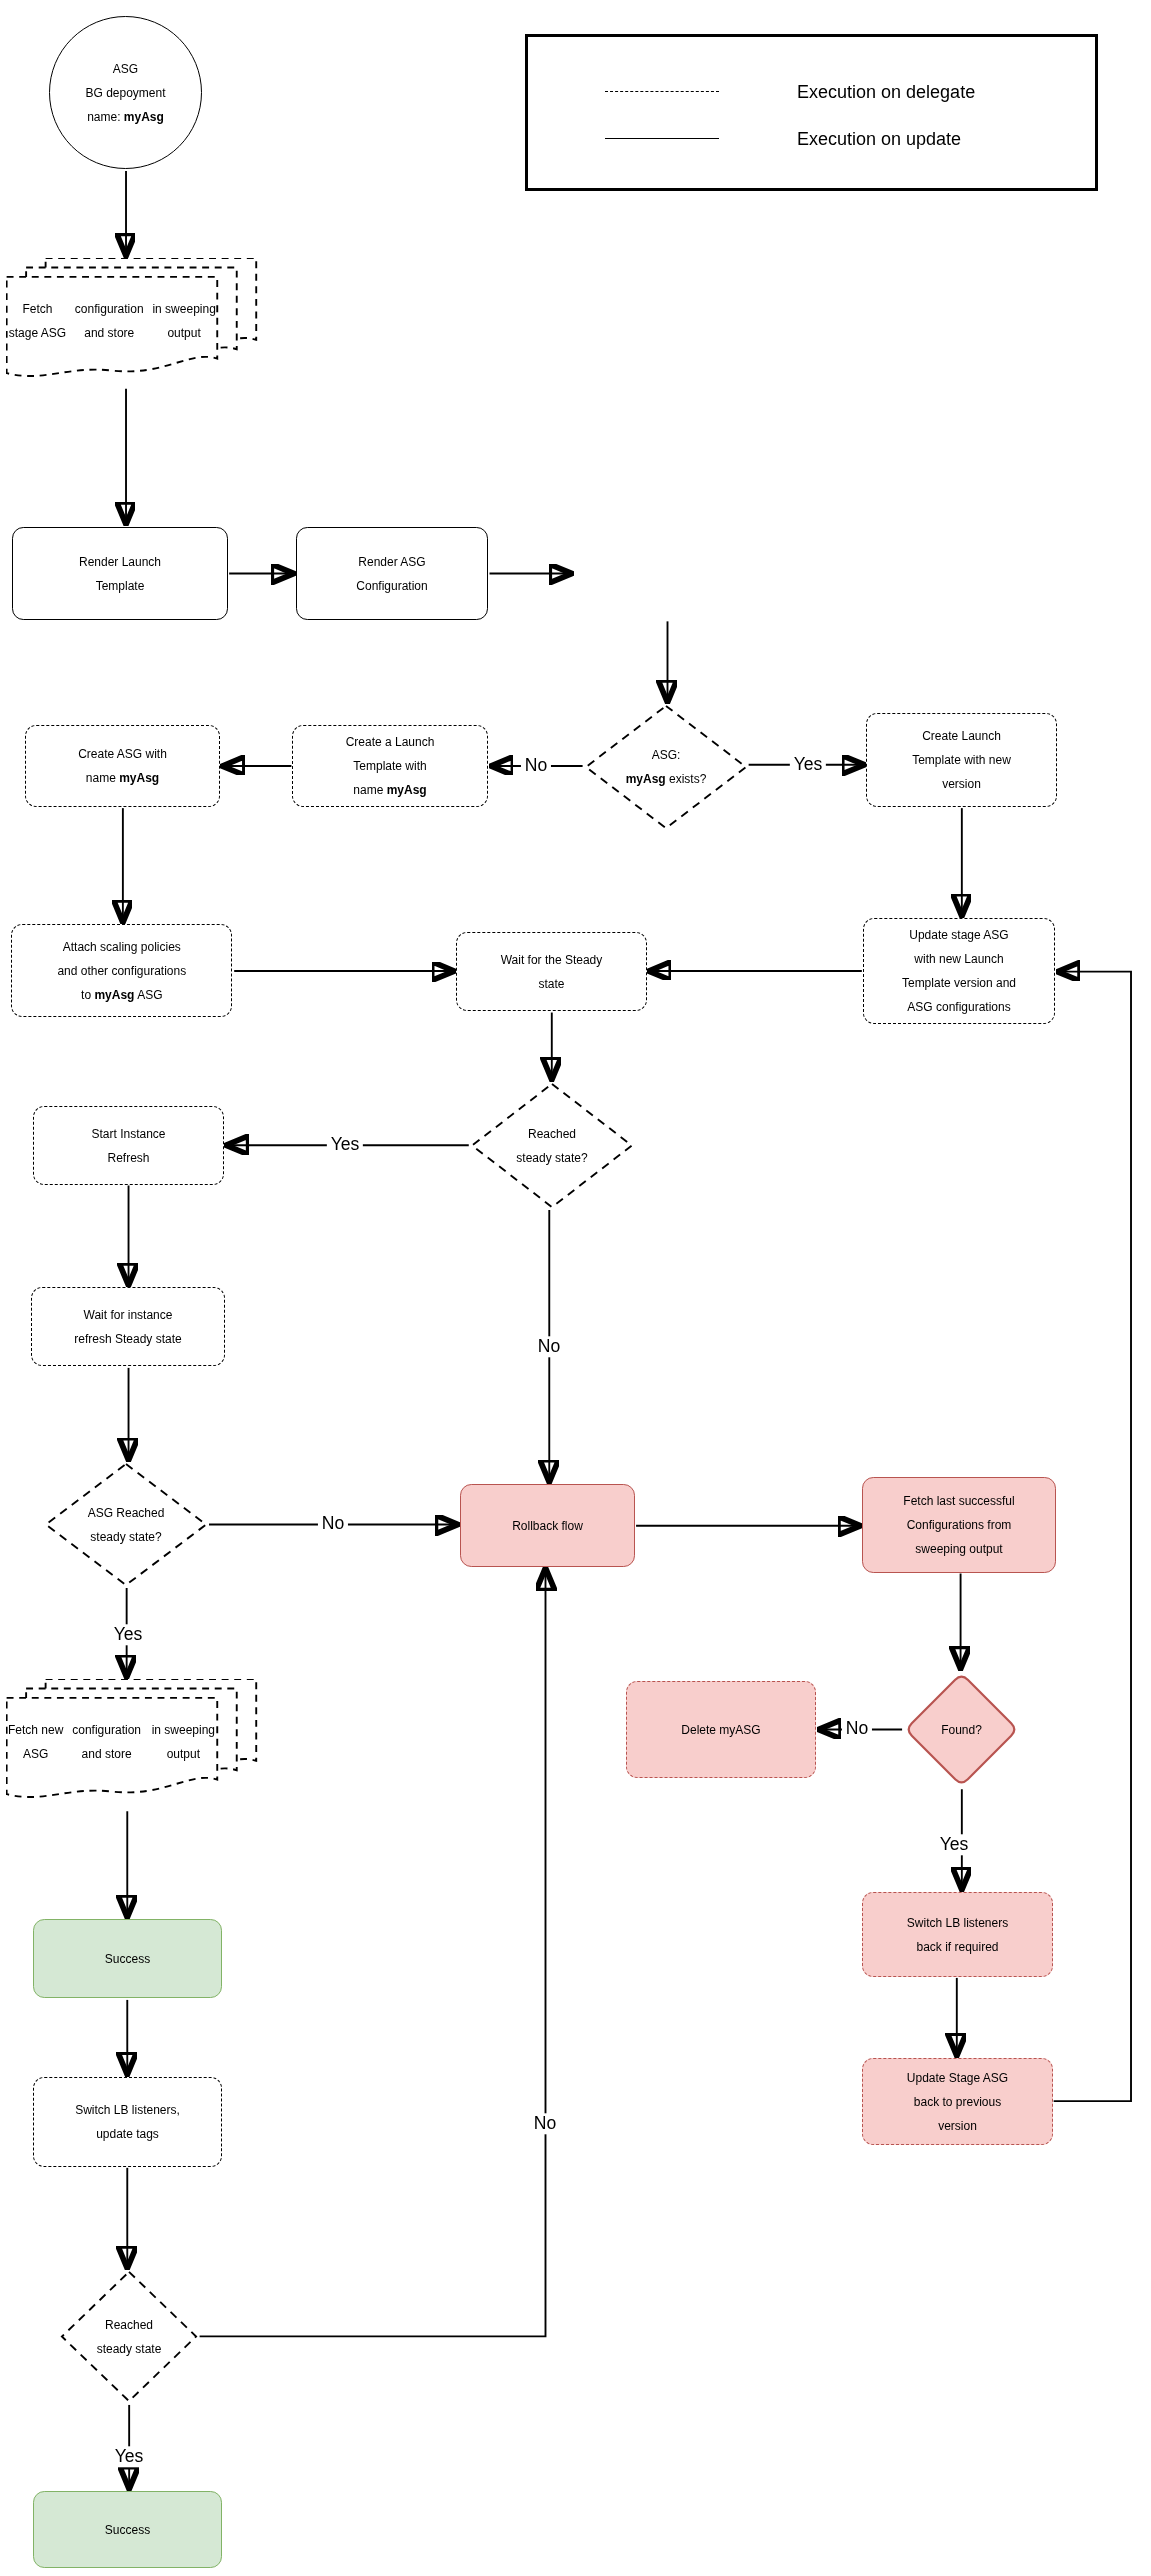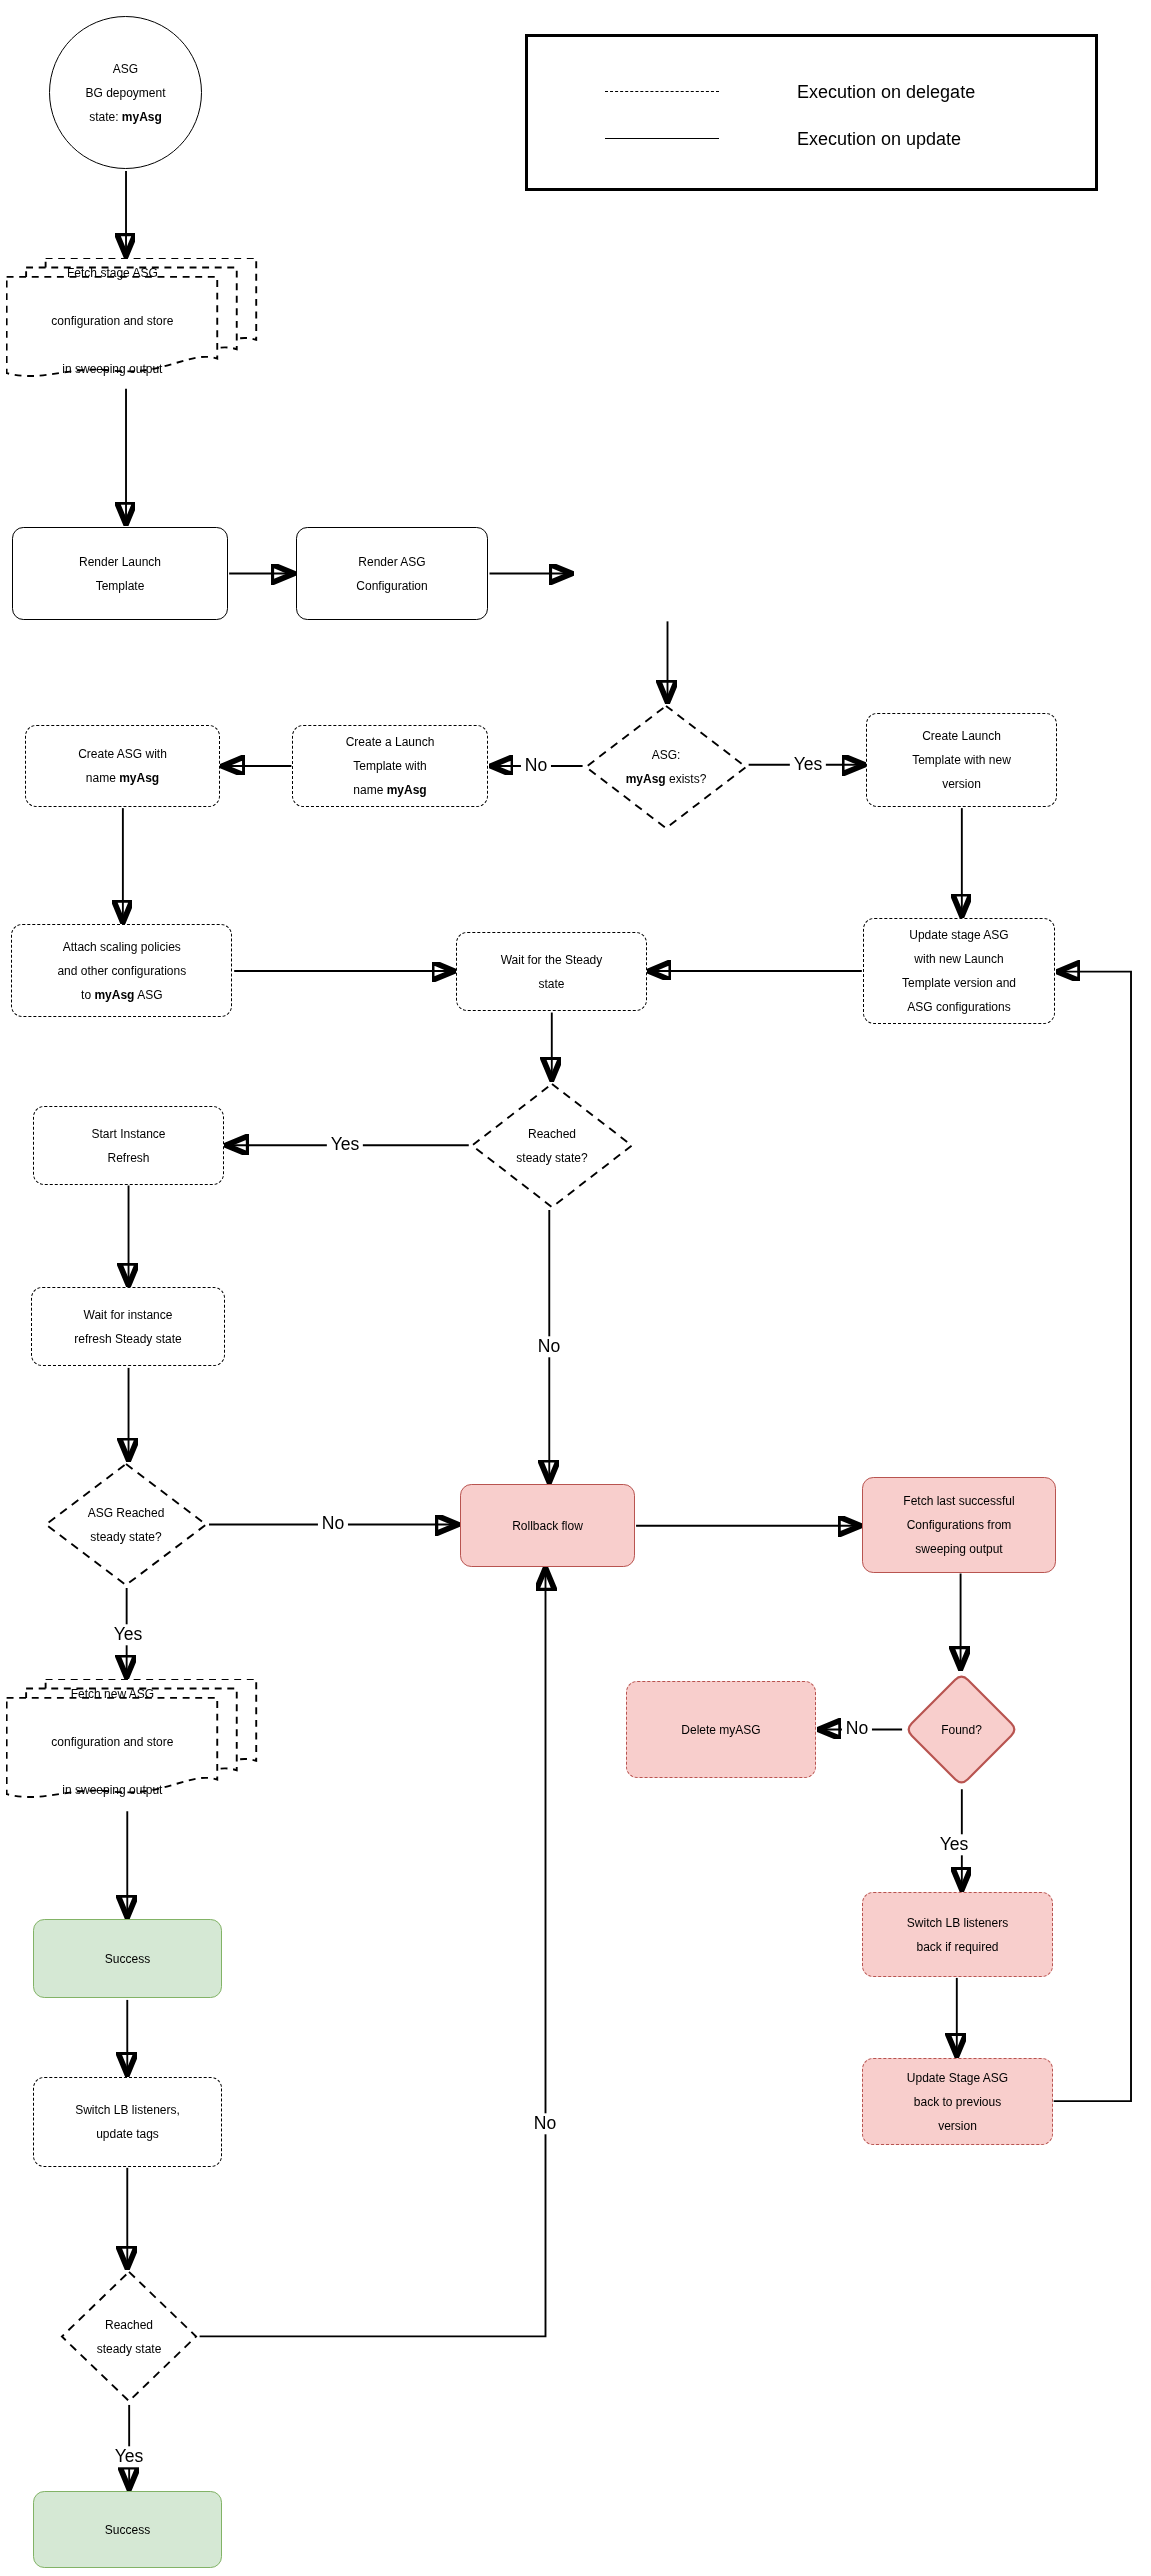--- a/index.html
+++ b/index.html
@@ -21,21 +21,21 @@
           align-items:center; justify-content:center; text-align:center;
           font-size:12px; line-height:24px; background:#ffffff; }
   .rounded { border-radius:11.3px; }
   .b-solid  { border:1.9px solid #000; }
   .b-dashed { border:1.9px dashed #000; }
   .pink        { background:var(--rollback-fill); border:1.9px solid var(--rollback-border); }
   .pink-dashed { background:var(--rollback-fill); border:1.9px dashed var(--rollback-border); }
   .green       { background:var(--success-fill); border:1.9px solid var(--success-border); }
   .shape-node { background:transparent; border:none; }
   .shape-node > svg { position:absolute; left:0; top:0; }
-  .shape-node > .txt { position:relative; z-index:1;flex-direction:column; }
+  .shape-node > .txt { position:relative; z-index:1; }
   .circle-node { border-radius:50%; border:1.9px solid #000; }
   .doc-node .txt { position:absolute; display:flex; align-items:center;
                    justify-content:center; text-align:center; }
   .diamond-poly { fill:#ffffff; stroke:#000; stroke-width:3; stroke-dasharray:13 10; }
   .found-path { fill:var(--rollback-fill); stroke:var(--rollback-border); stroke-width:3.5; }
   .doc-path { fill:#ffffff; stroke:#000; stroke-width:3; stroke-dasharray:11 9; }
   .edge-label { position:absolute; transform:translate(-50%,-50%);
                 background:#ffffff; padding:0 3.8px; font-size:17.6px; line-height:21.4px; }
   .legend { position:absolute; left:525px; top:34px; width:573px; height:157px;
             box-sizing:border-box; border:3.8px solid #000; background:#fff; }
@@ -94,21 +94,21 @@
       <div class="legend-swatch swatch-dashed"></div>
       <div class="legend-label">Execution on delegate</div>
     </div>
     <div class="legend-row" style="top:90px;">
       <div class="legend-swatch swatch-solid"></div>
       <div class="legend-label">Execution on update</div>
     </div>
   </div>
 
   <div class="node circle-node" style="left:49px; top:16.4px; width:153px; height:153px;">
-    <span class="txt"><span>ASG</span><br><span>BG depoyment</span><br><span>state: </span><span style="font-weight: bold;">myAsg</span></span>
+    <span class="txt"><span>ASG</span><br><span>BG depoyment</span><br><span>name: </span><span style="font-weight: bold;">myAsg</span></span>
   </div>
 
   <div class="node shape-node doc-node" style="left:6.3px; top:258px; width:254px; height:146px;">
     <svg width="254" height="146" viewBox="0 0 404 232">
       <path class="doc-path" transform="translate(63,0)" d="M0,0 H335 V130 C292,116 252,158 168,149 C96,141 58,168 0,153 Z"></path>
       <path class="doc-path" transform="translate(32,15)" d="M0,0 H335 V130 C292,116 252,158 168,149 C96,141 58,168 0,153 Z"></path>
       <path class="doc-path" transform="translate(1,30)" d="M0,0 H335 V130 C292,116 252,158 168,149 C96,141 58,168 0,153 Z"></path>
     </svg>
     <div class="txt" style="left:0.6px; top:19px; width:211px; height:88px;">
         <span>Fetch stage ASG</span>

